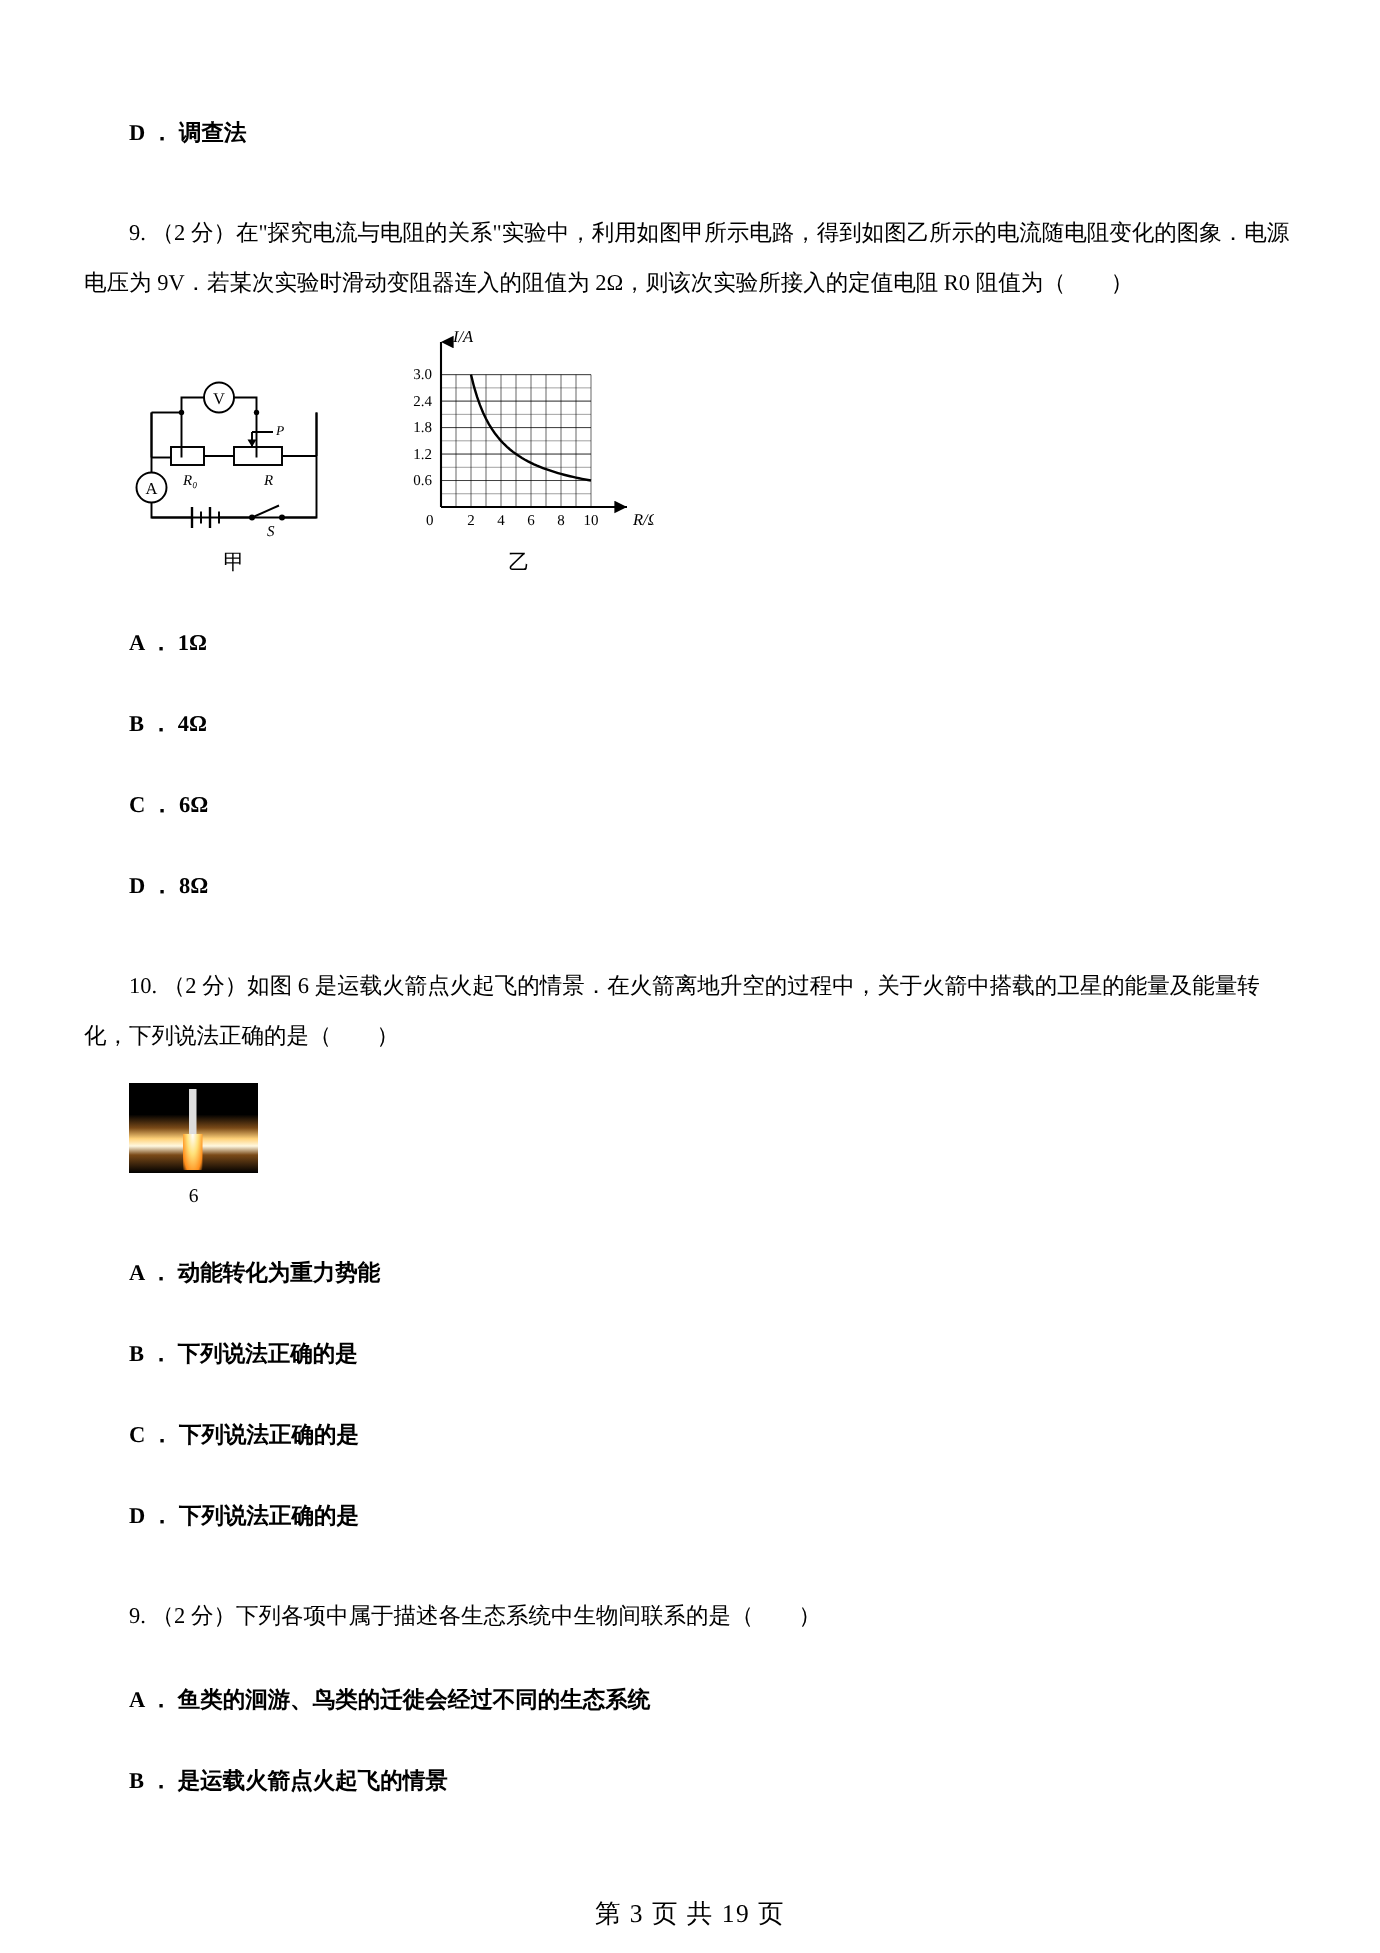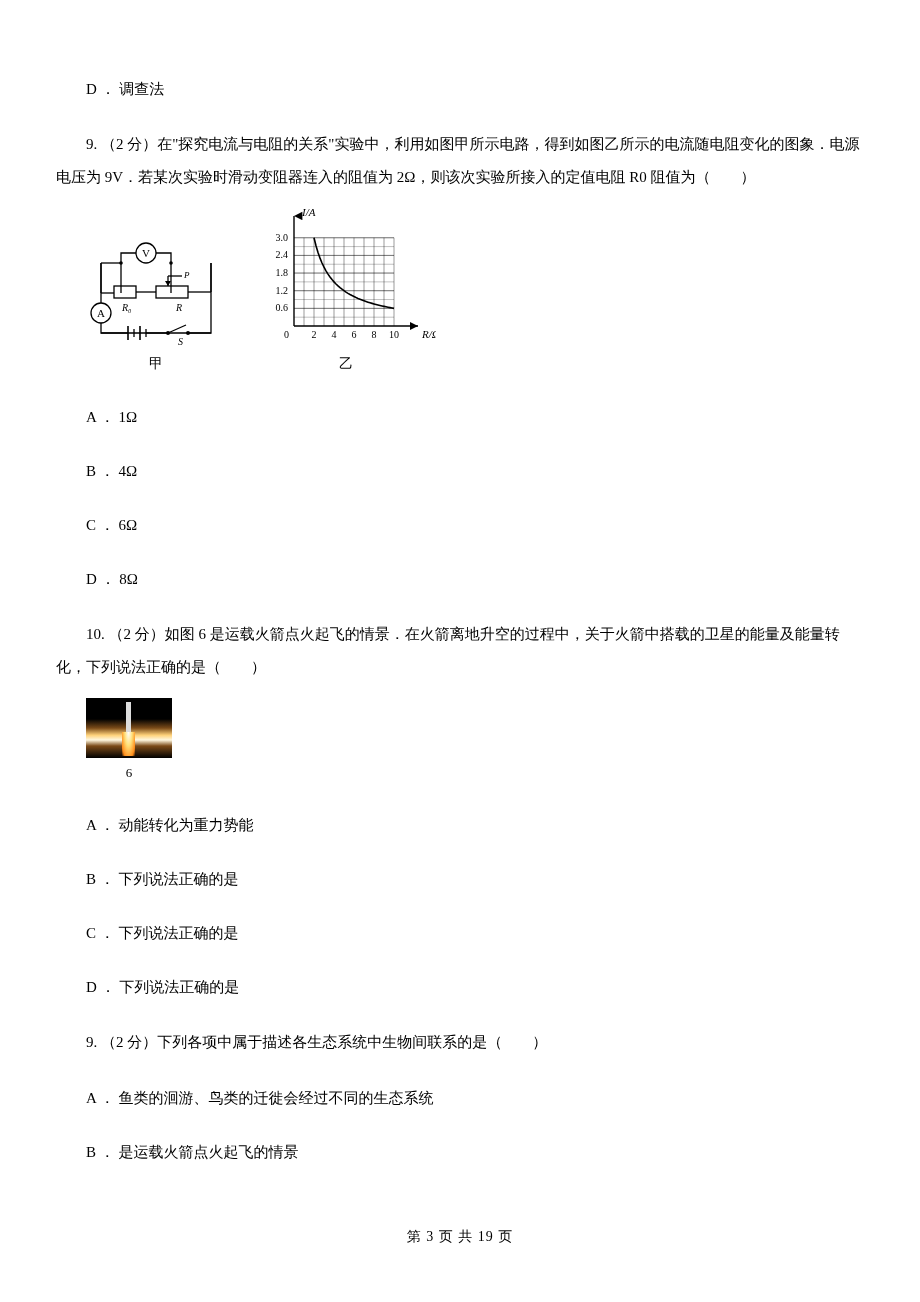--- a/index.html
+++ b/index.html
@@ -9,25 +9,26 @@
     font-size: 15px;
     line-height: 2.0;
     color: #000;
     background: #fff;
     width: 808px;
   }
   .option {
     margin-left: 30px;
     margin-bottom: 24px;
     margin-top: 24px;
+    font-weight: bold;
   }
   .question-stem {
     text-indent: 2em;
     margin-bottom: 10px;
-    margin-top: 24px;
+    margin-top: 36px;
     line-height: 2.2;
   }
   .figures-row {
     display: flex;
     align-items: flex-end;
     gap: 30px;
     margin-left: 30px;
     margin-top: 14px;
     margin-bottom: 10px;
   }
@@ -79,21 +80,21 @@
     width: 13px; height: 24px;
     background: radial-gradient(ellipse at 50% 0%, #fff 0%, #ffe17a 40%, #ff8c1a 80%, transparent 100%);
   }
   .rocket-caption {
     text-align:center;
     font-size: 13px;
     margin-top: 2px;
   }
   .footer {
     text-align: center;
-    font-size: 14px;
+    font-size: 17px;
     margin-top: 56px;
     letter-spacing: 1px;
   }
 </style>
 </head>
 <body>
 
 <div class="option">D ． 调查法</div>
 
 <div class="question-stem">9. （2 分）在"探究电流与电阻的关系"实验中，利用如图甲所示电路，得到如图乙所示的电流随电阻变化的图象．电源电压为 9V．若某次实验时滑动变阻器连入的阻值为 2Ω，则该次实验所接入的定值电阻 R0 阻值为（　　）</div>

